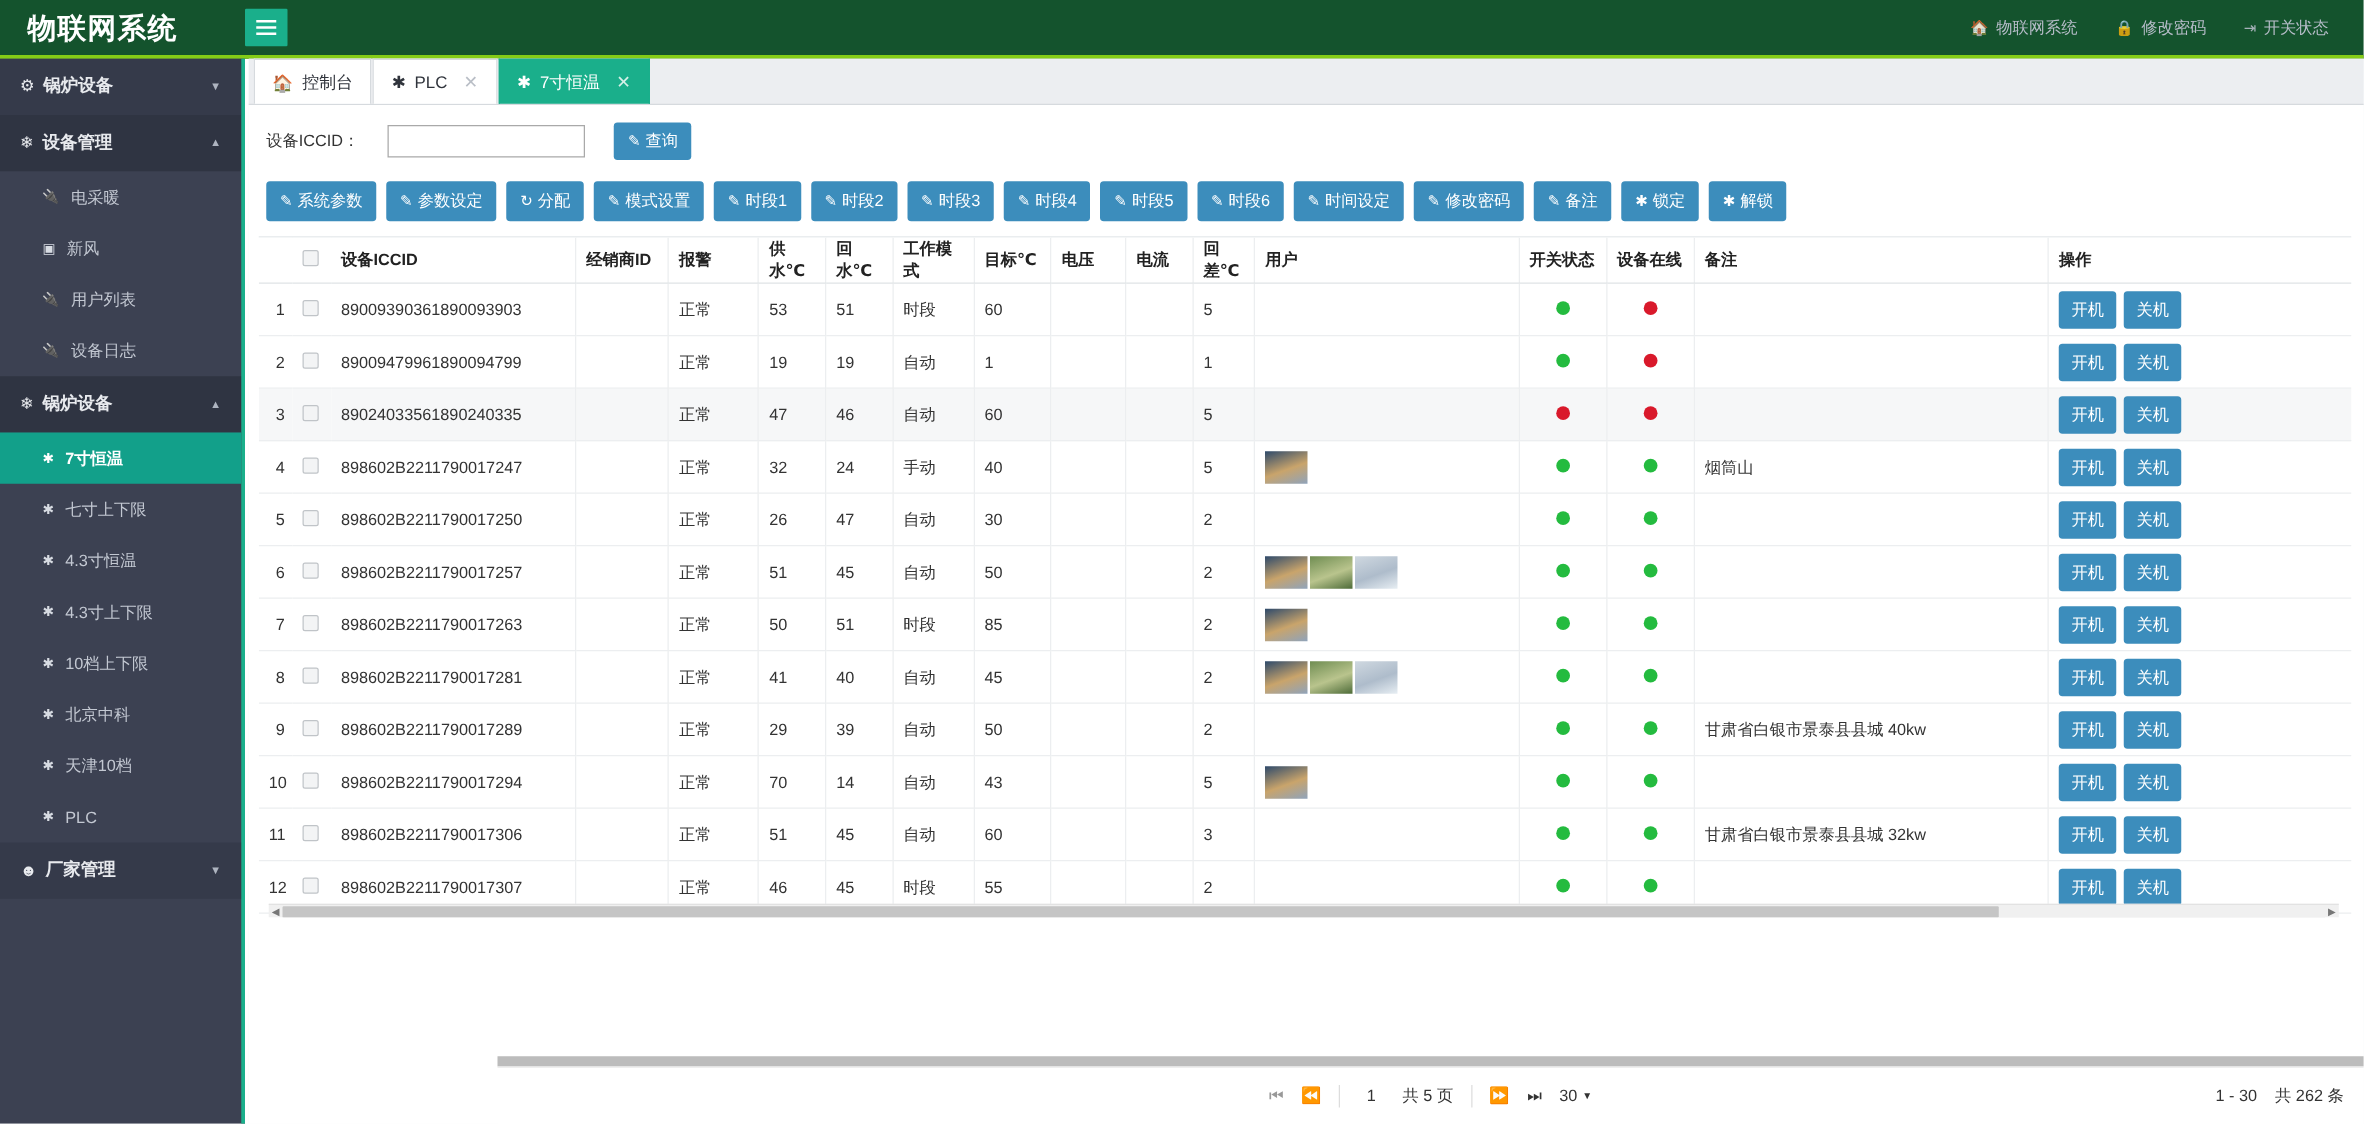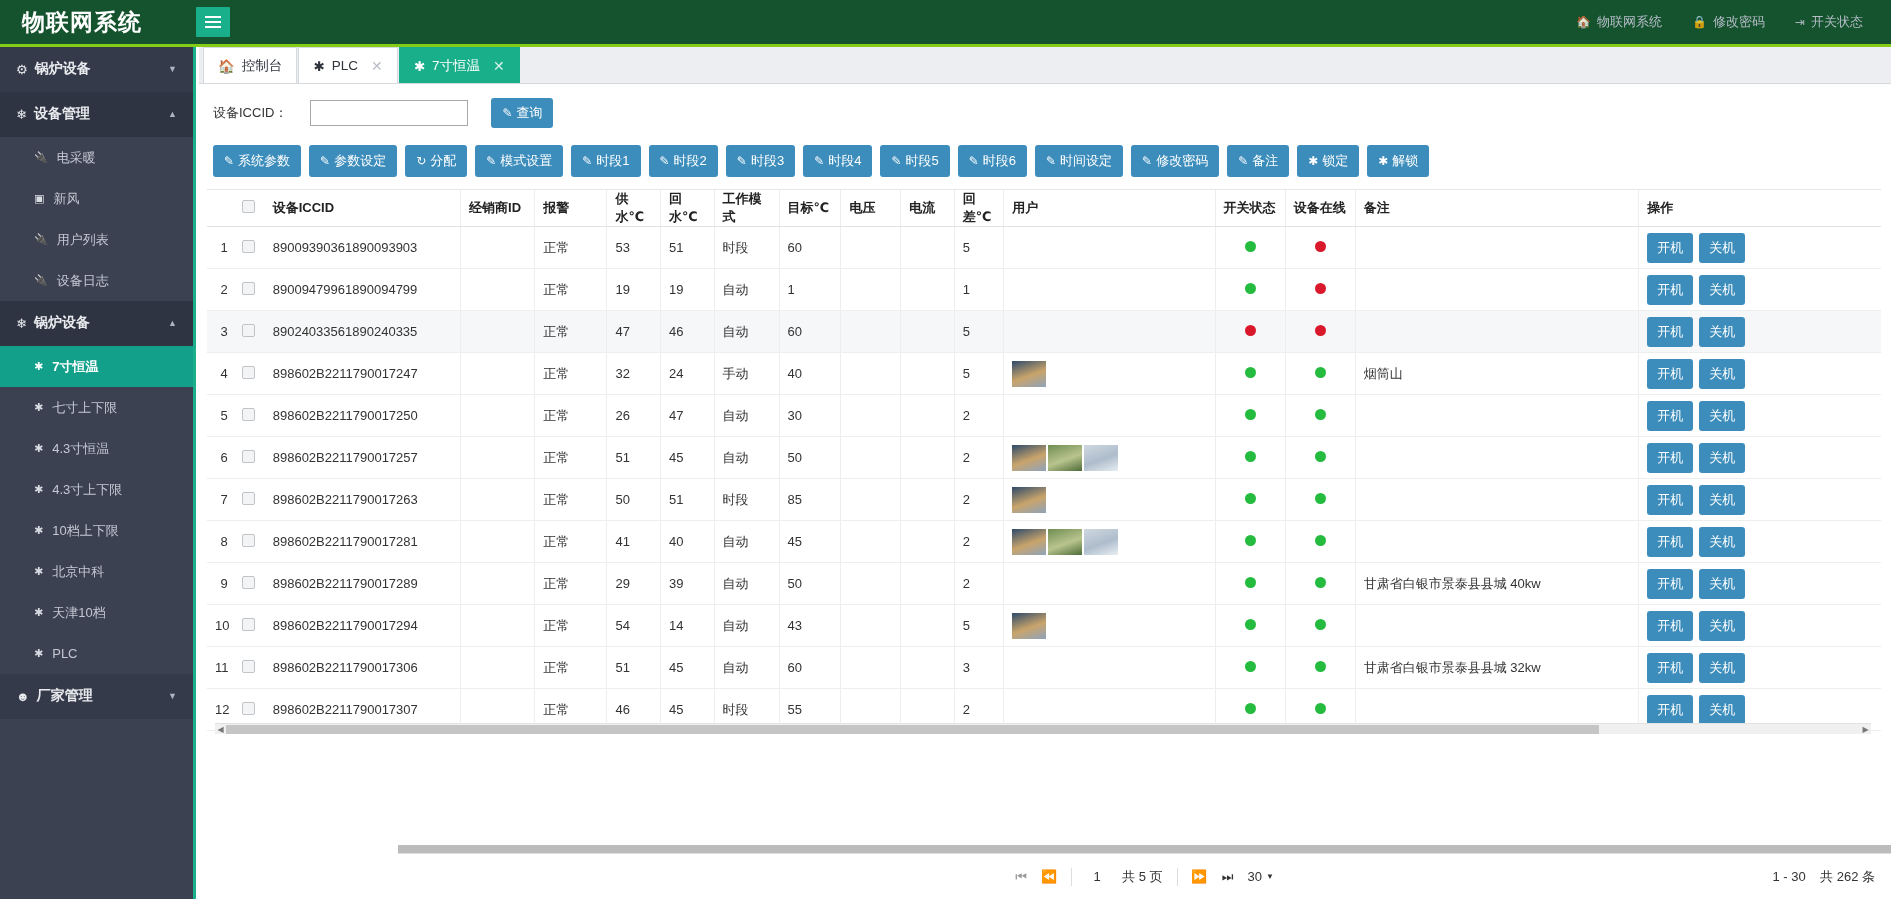--- a/index.html
+++ b/index.html
@@ -566,21 +566,21 @@
                 <td style="text-align: center;"><span class="dot on"></span></td>
                 <td>甘肃省白银市景泰县县城 40kw</td>
                 <td><button class="opbtn">开机</button><button class="opbtn">关机</button></td>
               </tr>
               <tr>
                 <td class="idxcol">10</td>
                 <td class="ckcol"><span class="cellck"></span></td>
                 <td>898602B2211790017294</td>
                 <td></td>
                 <td>正常</td>
-                <td>54</td>
+                <td>70</td>
                 <td>14</td>
                 <td>自动</td>
                 <td>43</td>
                 <td></td>
                 <td></td>
                 <td>5</td>
                 <td><span class="thumb" style="width: 34px; height: 26px; margin-right: 2px; background: linear-gradient(160deg, rgb(46, 74, 107) 0%, rgb(201, 164, 107) 55%, rgb(143, 163, 187) 100%);"></span></td>
                 <td style="text-align: center;"><span class="dot on"></span></td>
                 <td style="text-align: center;"><span class="dot on"></span></td>
                 <td></td>

